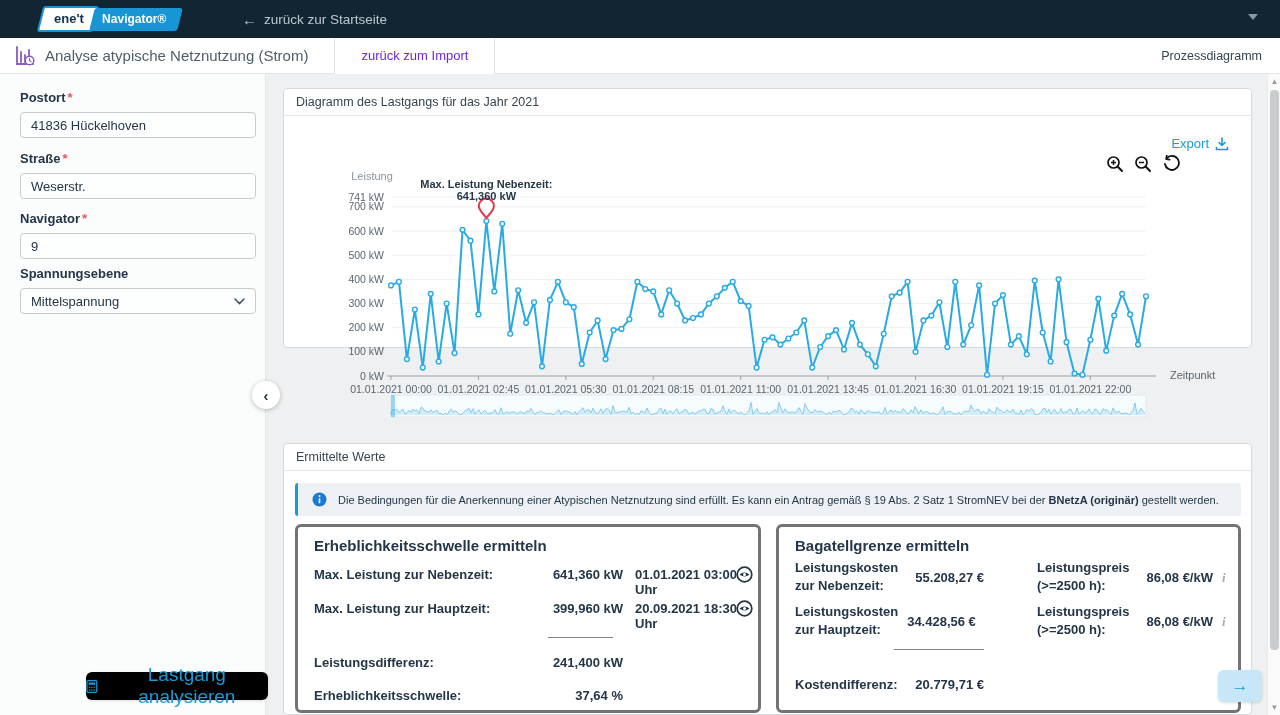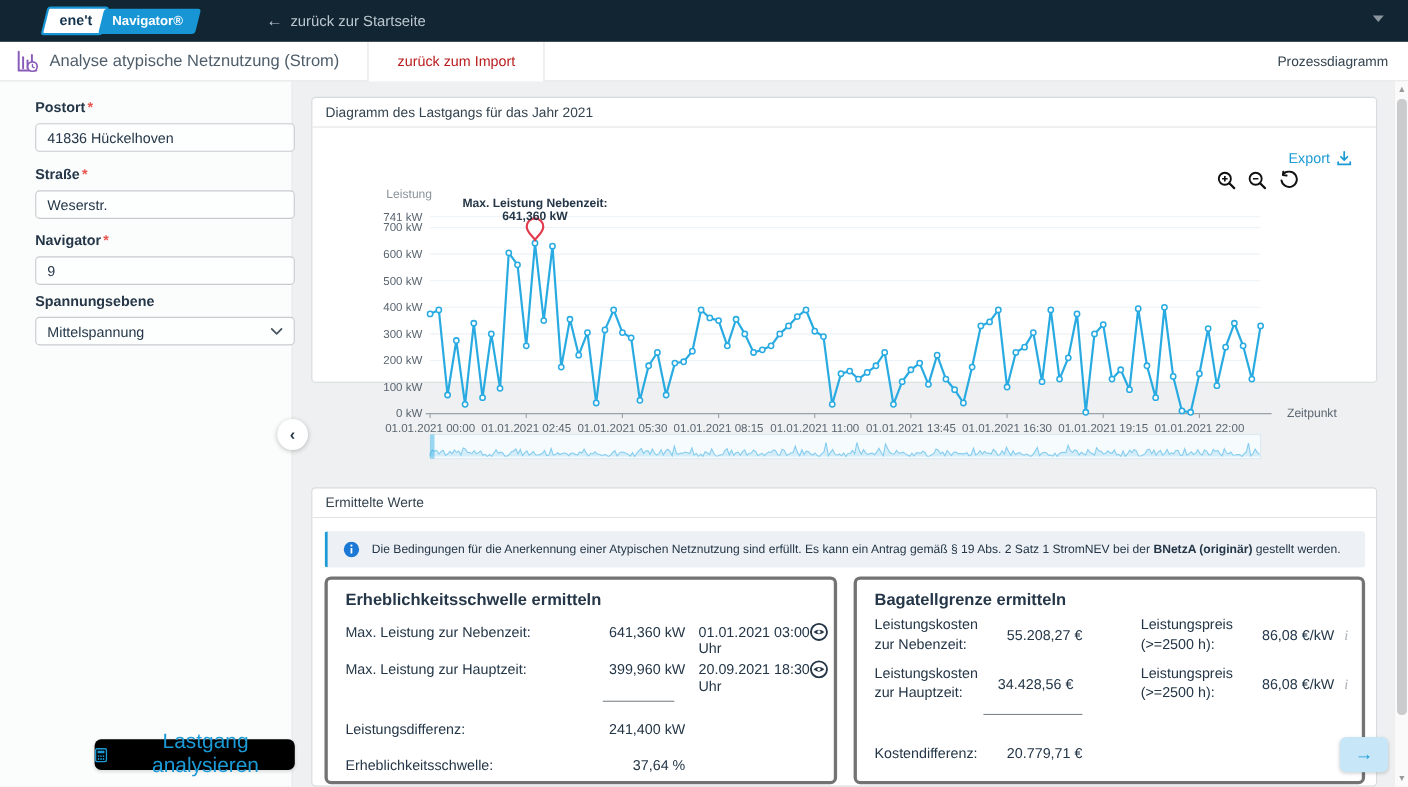--- a/index.html
+++ b/index.html
@@ -12,26 +12,26 @@
   .logo-left span, .logo-right span { display:inline-block; transform:skewX(14deg); }
   .logo-right { background:#1795d4; color:#fff; font-weight:bold; font-size:12px; padding:4px 14px 5px 10px; transform:skewX(-14deg); border-radius:3px; margin-left:-4px; }
   .back-home { color:#bcc7cf; font-size:13.5px; margin-left:62px; display:flex; align-items:center; gap:7px; cursor:pointer; }
   .back-arrow { font-size:15px; color:#bcc7cf; }
   .topbar-caret { position:absolute; right:22px; top:14px; width:0; height:0; border-left:5px solid transparent; border-right:5px solid transparent; border-top:6px solid #8b969e; }
 
   
   .header-row { position:absolute; left:0; top:38px; width:1280px; height:36px; background:#ffffff; border-bottom:1px solid #e2e4e5; display:flex; align-items:center; z-index:20; }
   .module-icon { margin-left:14px; width:22px; height:22px; }
   .module-title { color:#4e5d6a; font-size:15px; margin-left:9px; }
-  .tab-import { height:36px; display:flex; align-items:center; padding:0 26px; border-left:1px solid #e2e4e5; border-right:1px solid #e2e4e5; margin-left:26px; font-size:13px; color:#b91c1c; cursor:pointer; background:#fff; }
+  .tab-import { height:36px; display:flex; align-items:center; padding:0 26px; border-left:1px solid #e2e4e5; border-right:1px solid #e2e4e5; margin-left:26px; font-size:13px; color:#6d28d9; cursor:pointer; background:#fff; }
   .process-link { position:absolute; right:18px; font-size:12.5px; color:#35444f; cursor:pointer; }
 
   
   .sidebar { position:absolute; left:0; top:74px; width:266px; height:641px; background:#fbfcfc; border-right:1px solid #e4e6e7; z-index:10; }
-  .field { margin:0 32px; }
+  .field { margin:0 20px; }
   .field-label { font-size:13px; color:#243647; font-weight:bold; margin-bottom:7px; }
   .req-star { color:#e8564f; margin-left:2px; }
   .field input { width:236px; height:26px; border:1px solid #c7cbce; border-radius:4px; font-size:13px; color:#243647; padding:0 10px; background:#fdfefe; font-family:"Liberation Sans",sans-serif; outline:none; }
   .f1 { position:absolute; top:16px; } .f2 { position:absolute; top:77px; } .f3 { position:absolute; top:137px; } .f4 { position:absolute; top:192px; }
   .select-box { width:236px; height:26px; border:1px solid #c7cbce; border-radius:4px; font-size:13px; color:#243647; padding:12px 10px; background:#fdfefe; display:flex; align-items:center; justify-content:space-between; cursor:pointer; }
   .analyze-btn { position:absolute; left:86px; top:598px; width:182px; height:28px; background:#000000; border:none; border-radius:6px; color:#1b9ad5; font-size:19px; display:flex; align-items:center; justify-content:center; gap:8px; cursor:pointer; box-shadow:0 1px 3px rgba(0,0,0,0.12); font-family:"Liberation Sans",sans-serif; }
   .collapse-btn { position:absolute; left:252px; top:381px; width:28px; height:28px; border-radius:50%; background:#fff; box-shadow:0 1px 5px rgba(0,0,0,0.25); border:none; z-index:15; display:flex; align-items:center; justify-content:center; cursor:pointer; color:#243647; font-size:15px; font-weight:bold; }
 
   
   .panel { position:absolute; background:#fff; border:1px solid #d7dadc; border-radius:4px; }
@@ -44,21 +44,21 @@
   .zoom-tools button { background:none; border:none; cursor:pointer; width:20px; height:20px; padding:0; }
 
   .alert { position:absolute; left:11px; top:39px; width:946px; height:33px; background:#edf1f5; border-left:3px solid #1b9ad5; border-radius:3px; display:flex; align-items:center; }
   .alert-icon { margin-left:14px; flex:0 0 auto; }
   .alert-text { font-size:11px; color:#243647; margin-left:11px; }
 
   .card { position:absolute; top:80px; height:189px; background:#fff; border:3px solid #737373; border-radius:6px; }
   .card-left { left:11px; width:466px; }
   .card-right { left:492px; width:465px; }
   .card-title { position:absolute; left:16px; top:10px; font-size:15px; font-weight:bold; color:#243647; }
-  .cell { position:absolute; font-size:13px; color:#243647; }
+  .cell { position:absolute; font-size:13px; color:#243647;font-weight:bold; }
   .val { text-align:right; }
   .divider { position:absolute; height:0; border-top:1px solid #7d858c; }
   .eye-btn { position:absolute; background:none; border:none; cursor:pointer; padding:0; width:17px; height:17px; }
   .info-i { color:#a9adb1; font-family:"Liberation Serif",serif; font-style:italic; font-size:13px; }
 
   .next-btn { position:absolute; left:1218px; top:670px; width:44px; height:32px; background:#c7e7f8; border:none; border-radius:6px; color:#1b9ad5; font-size:17px; cursor:pointer; box-shadow:0 1px 3px rgba(0,0,0,0.15); z-index:25; }
 
   
   .scrollbar { position:absolute; right:0; top:74px; width:13px; height:641px; background:#fafafa; border-left:1px solid #ebebeb; z-index:28; }
   .sb-arrow { position:absolute; left:0; width:13px; height:13px; color:#9a9a9a; font-size:8px; text-align:center; line-height:13px; cursor:pointer; }

